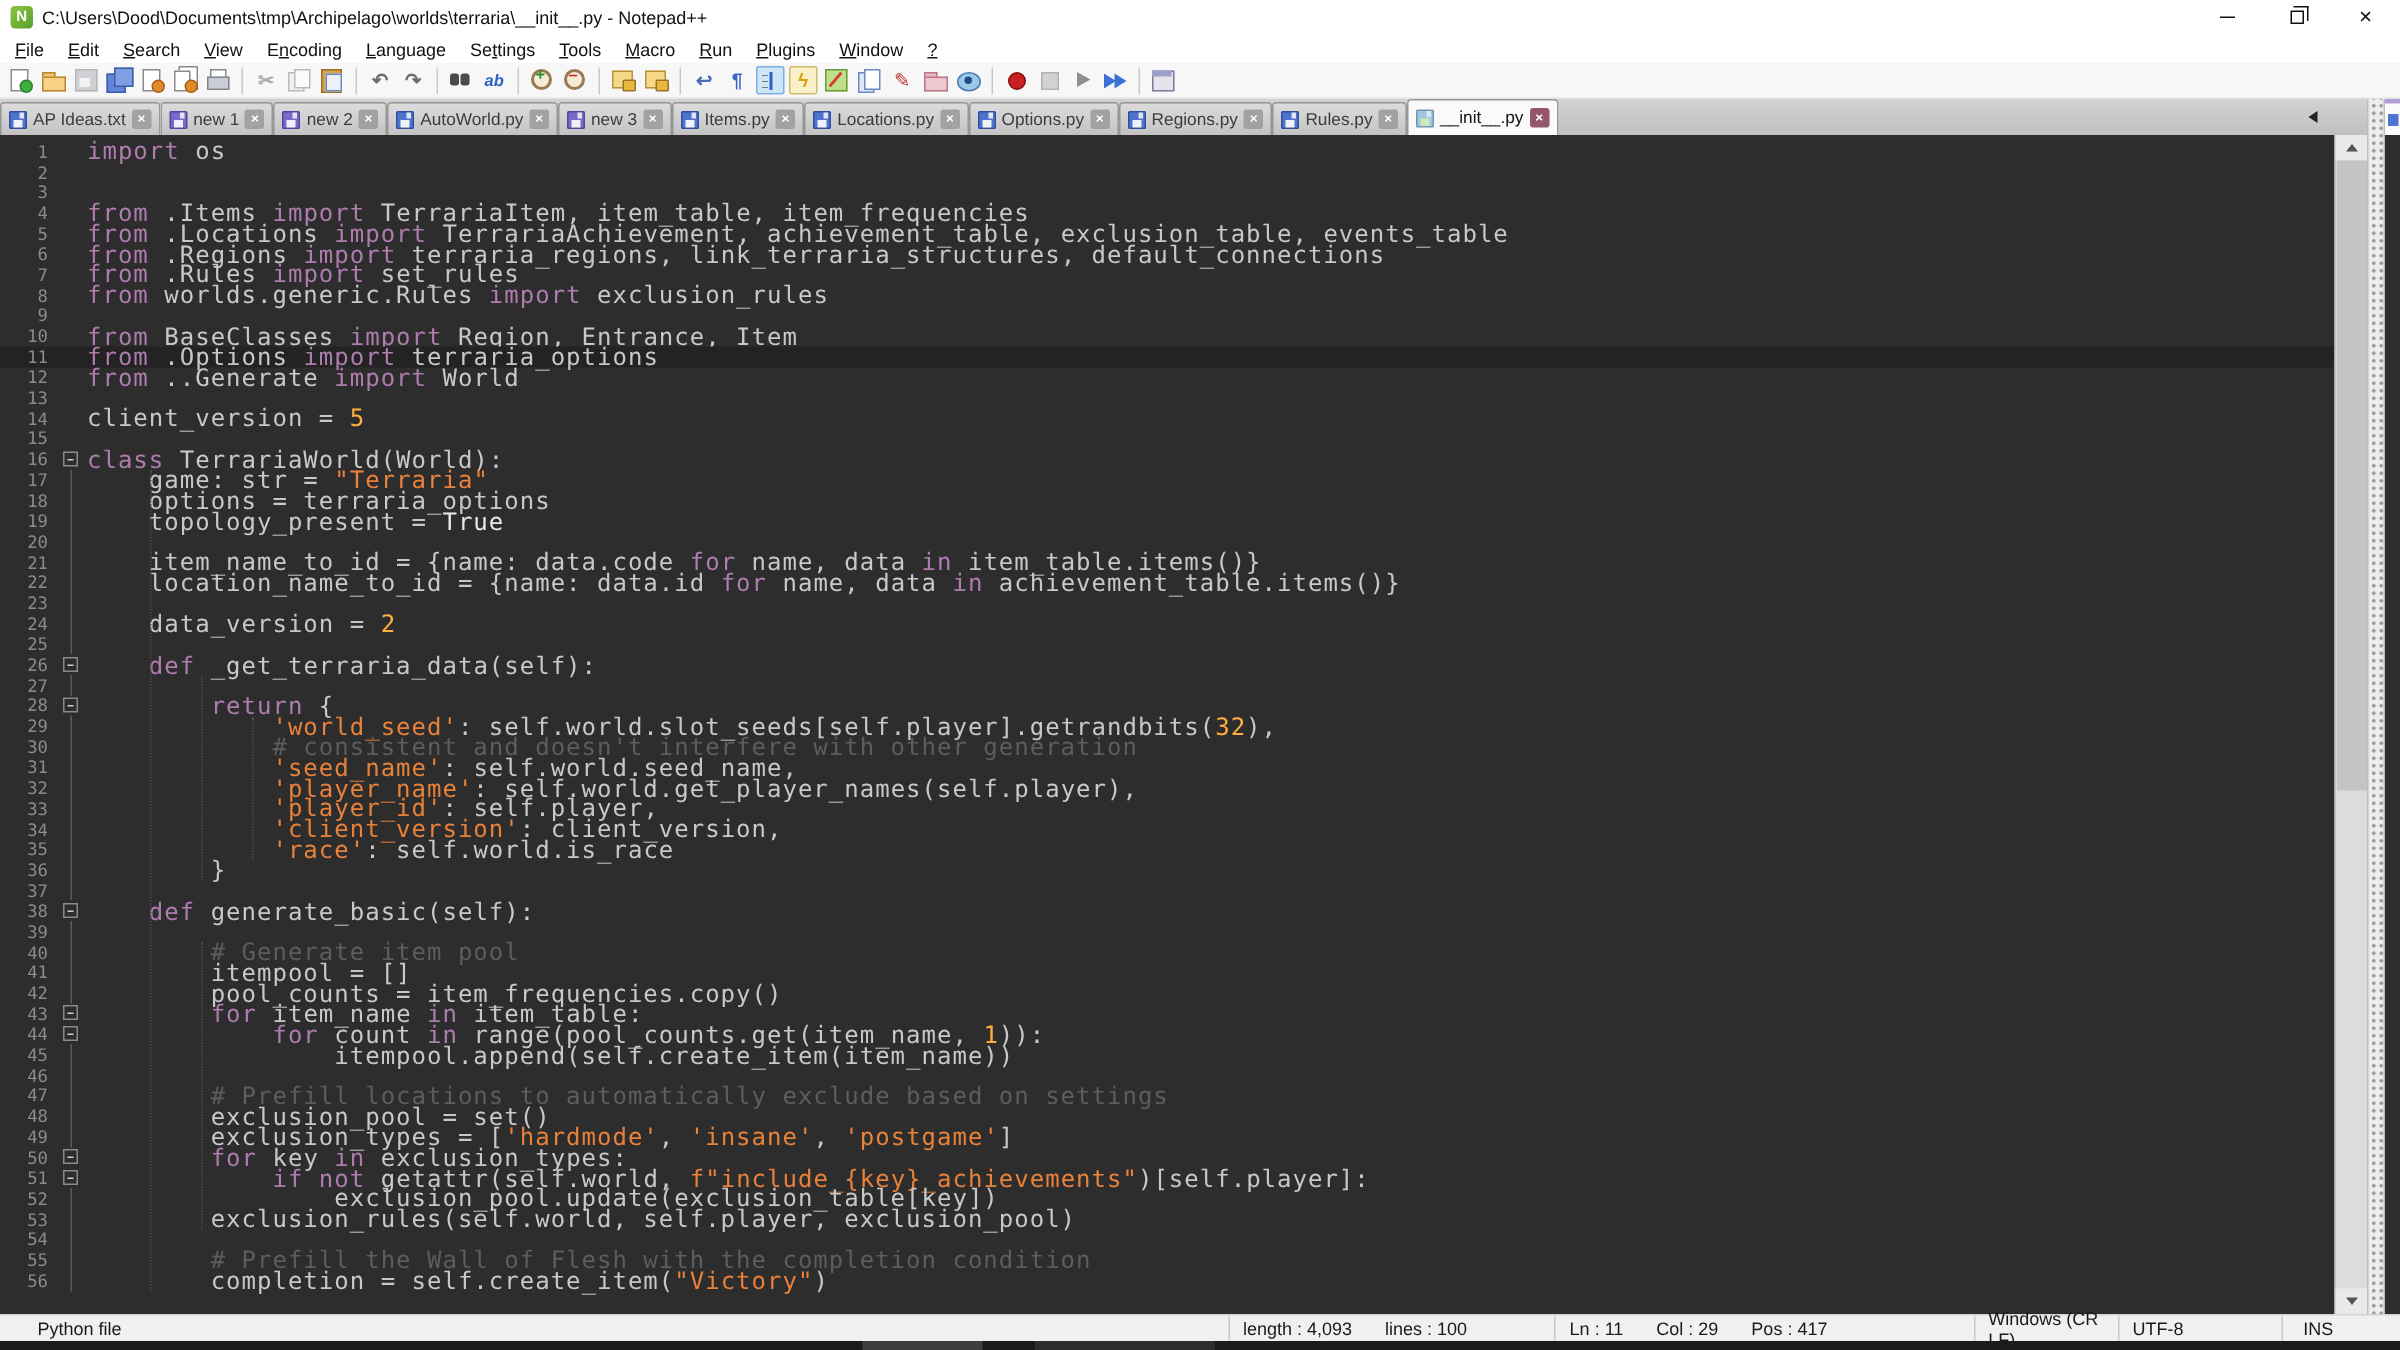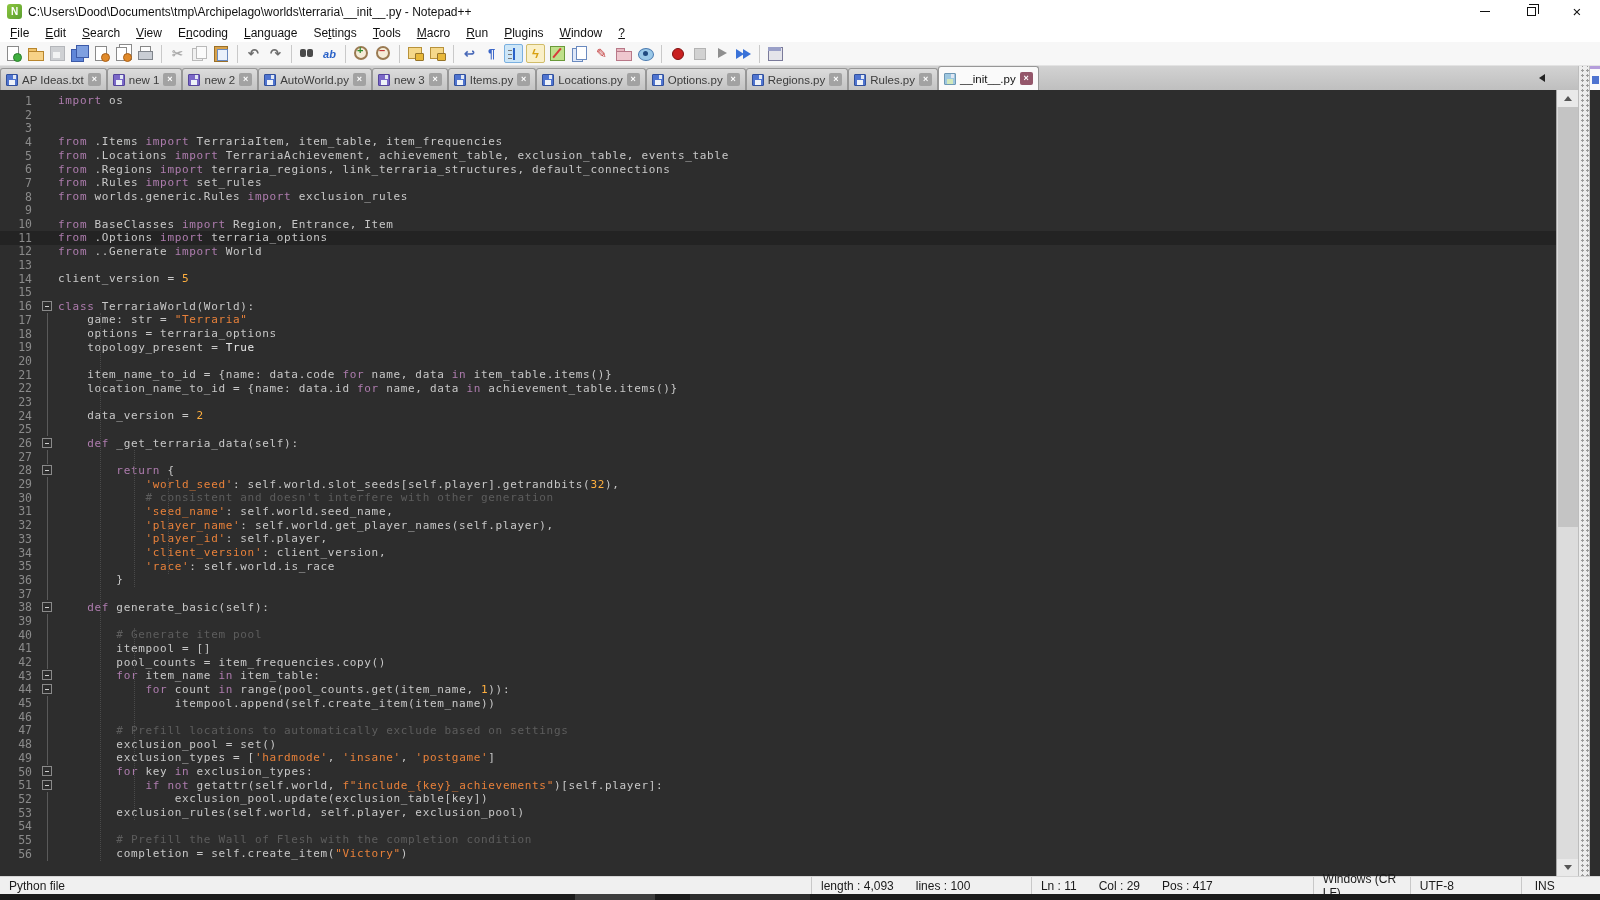--- a/index.html
+++ b/index.html
@@ -156,21 +156,21 @@
   .code-lines { position:relative; padding-top:4px; }
   .code-row { display:flex; height:13.7px; align-items:center; position:relative; }
   .code-row.current { background:var(--current_line); }
   .ln { width:38px; flex:none; text-align:right; padding-right:6px; color:var(--line_number);
         font-family:"DejaVu Sans Mono", monospace; font-size:11.5px; }
   .foldc { width:20px; height:100%; flex:none; position:relative; }
   .fold-box { position:absolute; left:4px; top:1.5px; width:10px; height:10px; border:1px solid #8a8a8a;
         background:var(--editor_bg); }
   .fold-box::before { content:''; position:absolute; left:2px; top:4px; width:4px; height:1px; background:#cfcfcf; }
   .fold-vline { position:absolute; left:9px; top:0; width:1px; height:100%; background:#5a5a5a; }
-  .code-text { font-family:"DejaVu Sans Mono", monospace; font-size:11px; letter-spacing:0.67px;
+  .code-text { font-family:"DejaVu Sans Mono", monospace; font-size:16px; letter-spacing:0.67px;
         white-space:pre; color:var(--editor_text); }
   .c-kw { color:var(--keyword); } .c-st { color:var(--string); } .c-nm { color:var(--number); }
   .c-cm { color:var(--comment); } .c-bt { color:var(--bright); } .c-pl { color:var(--editor_text); }
   .indent-guide { position:absolute; width:0; border-left:1px dotted #4a4a4a; }
 
   
   .vscroll { position:absolute; left:1556px; top:90px; width:22px; height:786px; background:#dcdcdc;
              border-left:1px solid #a8a8a8; }
   .vs-btn { position:absolute; left:0; width:22px; height:17px; background:#e9e9e9;
             display:flex; align-items:center; justify-content:center; }
@@ -188,21 +188,21 @@
   .sliver-tab { position:absolute; left:0; top:0; width:10px; height:24px; background:#fafafa;
           border-top:3px solid #b49ddb; }
   .sliver-floppy { position:absolute; left:2px; top:7px; width:7px; height:8px; background:#4f74d0; }
 
   
   .statusbar { position:absolute; left:0; top:876px; width:1600px; height:18px; background:#f0f0f0;
                border-top:1px solid #d4d4d4; display:flex; font-size:12px; color:#1a1a1a;
                align-items:center; }
   .sb-sec { height:100%; display:flex; align-items:center; padding-left:9px; gap:22px;
             border-left:1px solid #c8c8c8; }
-  .sb-sec:first-child { border-left:none; }
+  .sb-sec:first-child { border-left:none;margin-left:16px; }
   .sb-doc { width:820px; } .sb-len { width:205px; } .sb-pos { width:285px;margin-left:17px; }
   .sb-eol { width:98px; } .sb-enc { width:112px; } .sb-ins { width:80px; padding-left:13px; }
 
   .bottomstrip { position:absolute; left:0; top:894px; width:1600px; height:6px; background:#1b1b1b; }
   .bs-seg1 { position:absolute; left:575px; width:80px; height:6px; background:#3d3d3d; }
   .bs-seg2 { position:absolute; left:690px; width:120px; height:6px; background:#2d2d2d; }
 </style>
 </head>
 <body>
 

